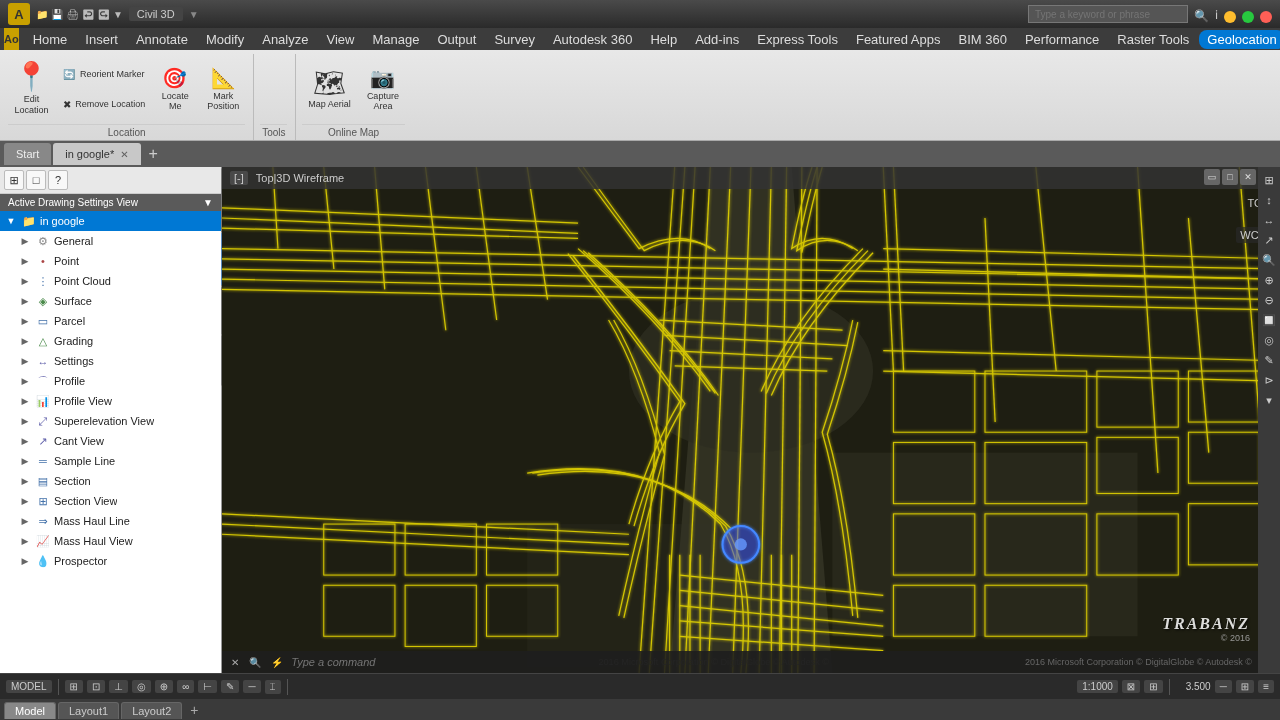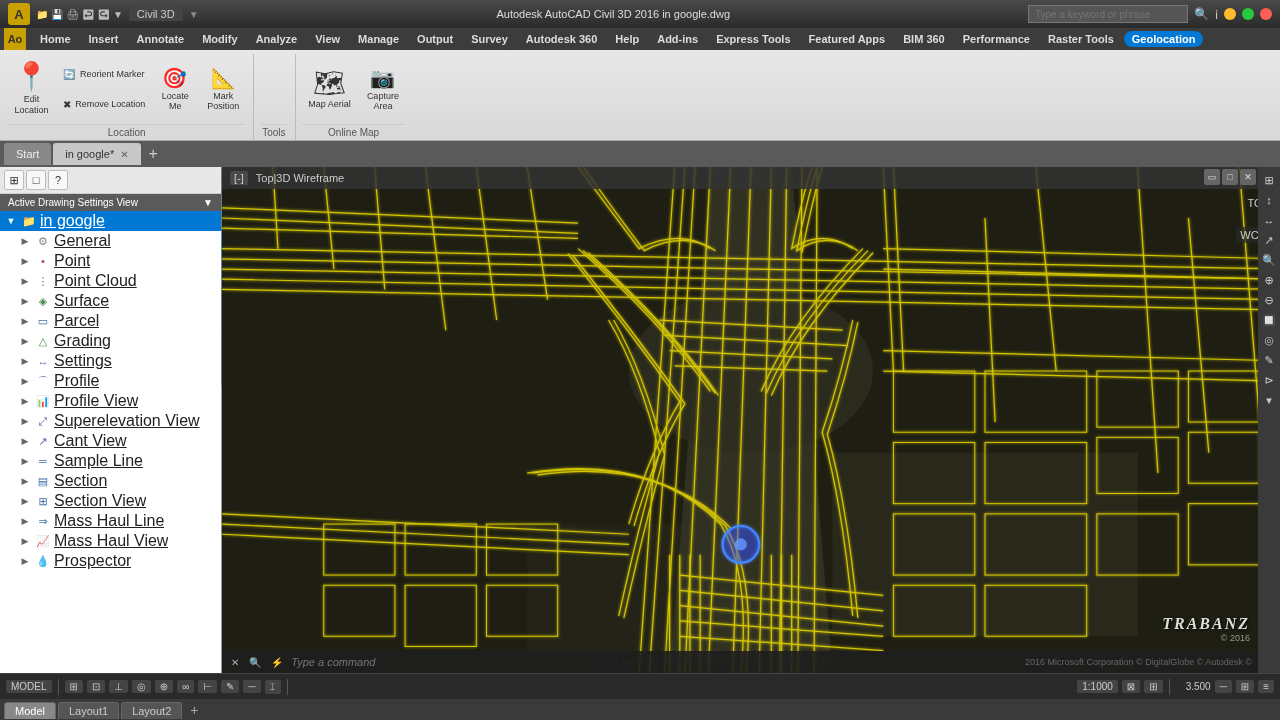--- a/index.html
+++ b/index.html
@@ -37,24 +37,23 @@
       width: 22px; height: 22px;
       background: #c8a000;
       display: flex; align-items: center; justify-content: center;
       font-weight: bold; font-size: 11px; color: #333;
       margin-right: 4px;
     }
     .menu-item {
       padding: 2px 8px;
       cursor: pointer;
       border-radius: 2px;
-      font-size: 11px;
+      font-size: 13px;
       color: #ddd;
       white-space: nowrap;
-      font-weight: bold;
     }
     .menu-item:hover, .menu-item.active { background: #0078d4; color: #fff; border-radius: 8px; }
 
     
     #ribbon {
       background: linear-gradient(to bottom, #e8e8e8, #d8d8d8);
       border-bottom: 1px solid #aaa;
     }
 
     #ribbon-content {
@@ -204,21 +203,21 @@
       font-size: 9px; color: #666;
       flex-shrink: 0;
     }
     .tree-item.selected .expander { color: #fff; }
     .tree-item .node-icon {
       width: 16px; height: 16px;
       margin: 0 3px;
       display: flex; align-items: center; justify-content: center;
       flex-shrink: 0;
     }
-    .tree-item .label { font-size: 16px; white-space: nowrap; overflow: hidden; text-overflow: ellipsis; text-decoration: underline; }
+    .tree-item .label { font-size: 11px; white-space: nowrap; overflow: hidden; text-overflow: ellipsis; }
     .side-tab {
       writing-mode: vertical-rl;
       transform: rotate(180deg);
       padding: 8px 3px;
       font-size: 10px;
       color: #fff;
       cursor: pointer;
       background: #7a7a7a;
       border-bottom: 1px solid #999;
       white-space: nowrap;
@@ -408,22 +407,21 @@
 </head>
 <body>
 
 <div id="title-bar">
   <div class="left">
     <div class="app-icon" style="background:#c8a000;width:22px;height:22px;display:flex;align-items:center;justify-content:center;font-weight:bold;font-size:13px;color:#333;border-radius:3px;">A</div>
     <span style="color:#bbb;font-size:10px;cursor:pointer;">📁 💾 🖨 ↩ ↪ ▼</span>
     <span style="background:#444;padding:1px 8px;border-radius:2px;color:#ccc;font-size:11px;">Civil 3D</span>
     <span style="color:#888;font-size:10px;">▼</span>
   </div>
-  <div class="title">Autodesk AutoCAD Civil 3D 2016  in google.dwg</div>
-  <div style="display:flex;align-items:center;gap:6px;">
+  <div style="display:flex;align-items:flex-end;gap:6px;">
     <input style="width: 160px; height: 18px; background: rgb(85, 85, 85); border: 1px solid rgb(119, 119, 119); color: rgb(204, 204, 204); font-size: 10px; padding: 0px 6px; outline: none;" placeholder="Type a keyword or phrase">
     <span style="color:#ccc;cursor:pointer;font-size:12px;">🔍</span>
     <span style="color:#ccc;font-size:12px;cursor:pointer;">ℹ</span>
     <div class="win-controls">
       <div class="win-btn min"></div>
       <div class="win-btn max"></div>
       <div class="win-btn close"></div>
     </div>
   </div>
 </div>

